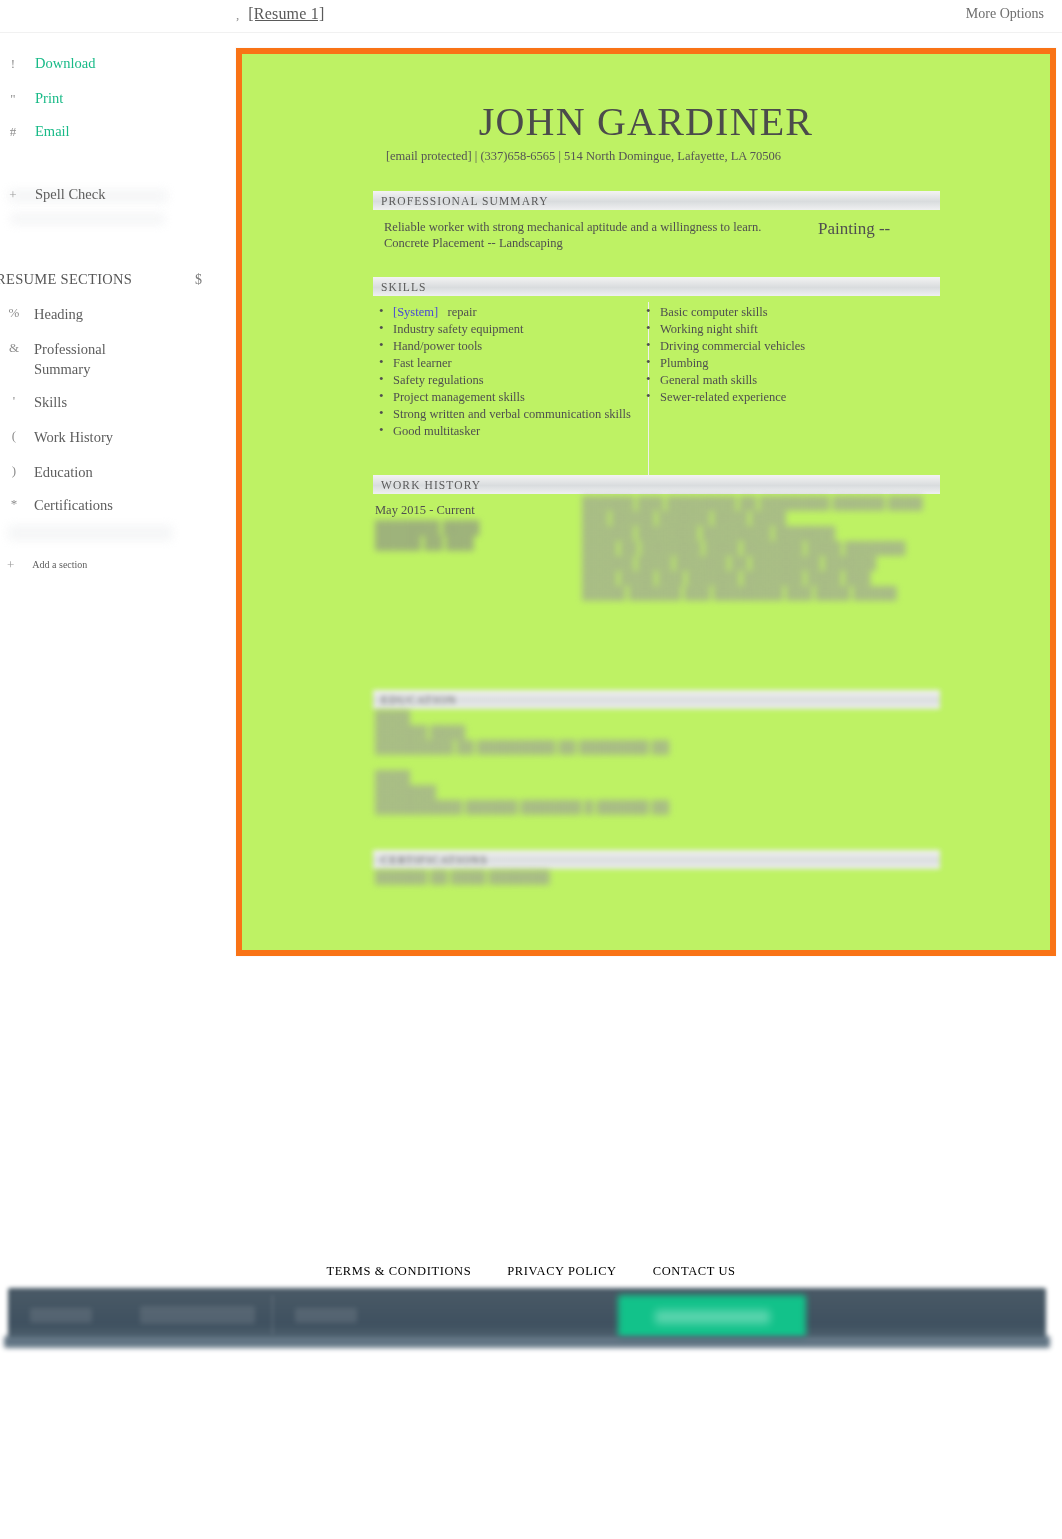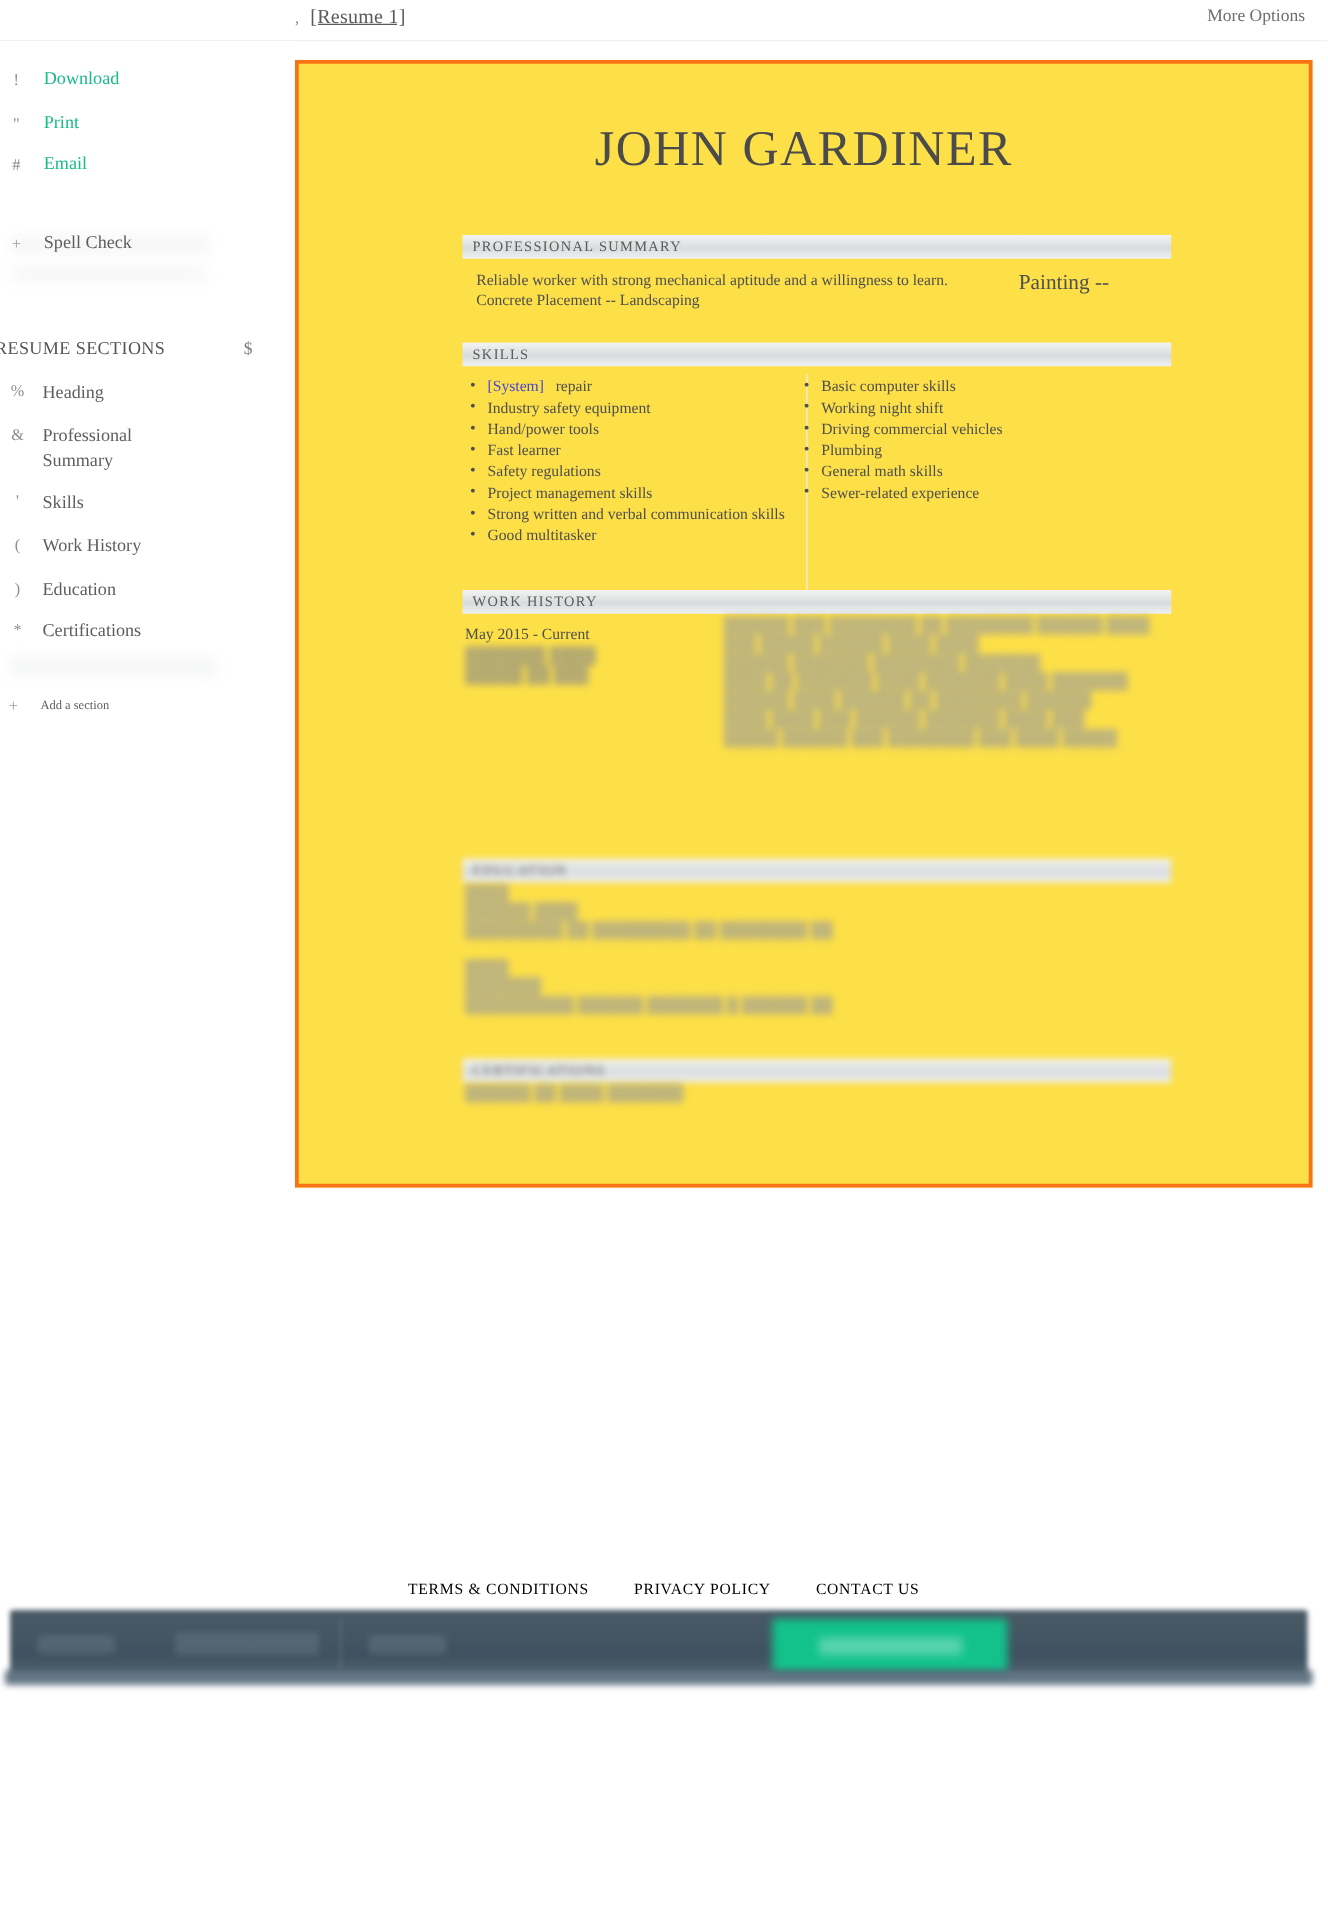--- a/index.html
+++ b/index.html
@@ -139,22 +139,22 @@
     display: flex; align-items: center; gap: 18px;
   }
   #add-section .lbl { font-size: 10px; color: #5d5d5d; }
   #add-section .ph-icon { color: #9a9a9a; }
 
   
   #page {
     position: absolute;
     left: 236px; top: 48px;
     width: 808px; height: 896px;
-    background: #fde047;
-    border: 3px solid #f97316;
+    background: #bef264;
+    border: 6px solid #f97316;
     box-shadow: 0 0 0 1px #fbfbfb;
   }
   #page-inner { position: relative; width: 100%; height: 100%; }
 
   #res-name {
     position: absolute;
     left: 0; top: 44px;
     width: 808px;
     text-align: center;
     font-size: 40px;
@@ -391,20 +391,21 @@
   <div id="add-section">
     <span class="ph-icon">+</span>
     <span class="lbl">Add a section</span>
   </div>
 </div>
 
 <div id="page">
  <div id="page-inner">
 
   <div id="res-name">JOHN GARDINER</div>
+  <div id="res-contact">[email protected] | (337)658-6565 | 514 North Domingue, Lafayette, LA 70506</div>
 
   <div class="sec-bar" id="bar-summary">
     <span class="sec-title">PROFESSIONAL SUMMARY</span>
   </div>
   <div id="summary-text">Reliable worker with strong mechanical aptitude and a willingness to learn. Concrete Placement -- Landscaping</div>
   <div id="summary-right">Painting --</div>
 
   <div class="sec-bar" id="bar-skills">
     <span class="sec-title">SKILLS</span>
   </div>

